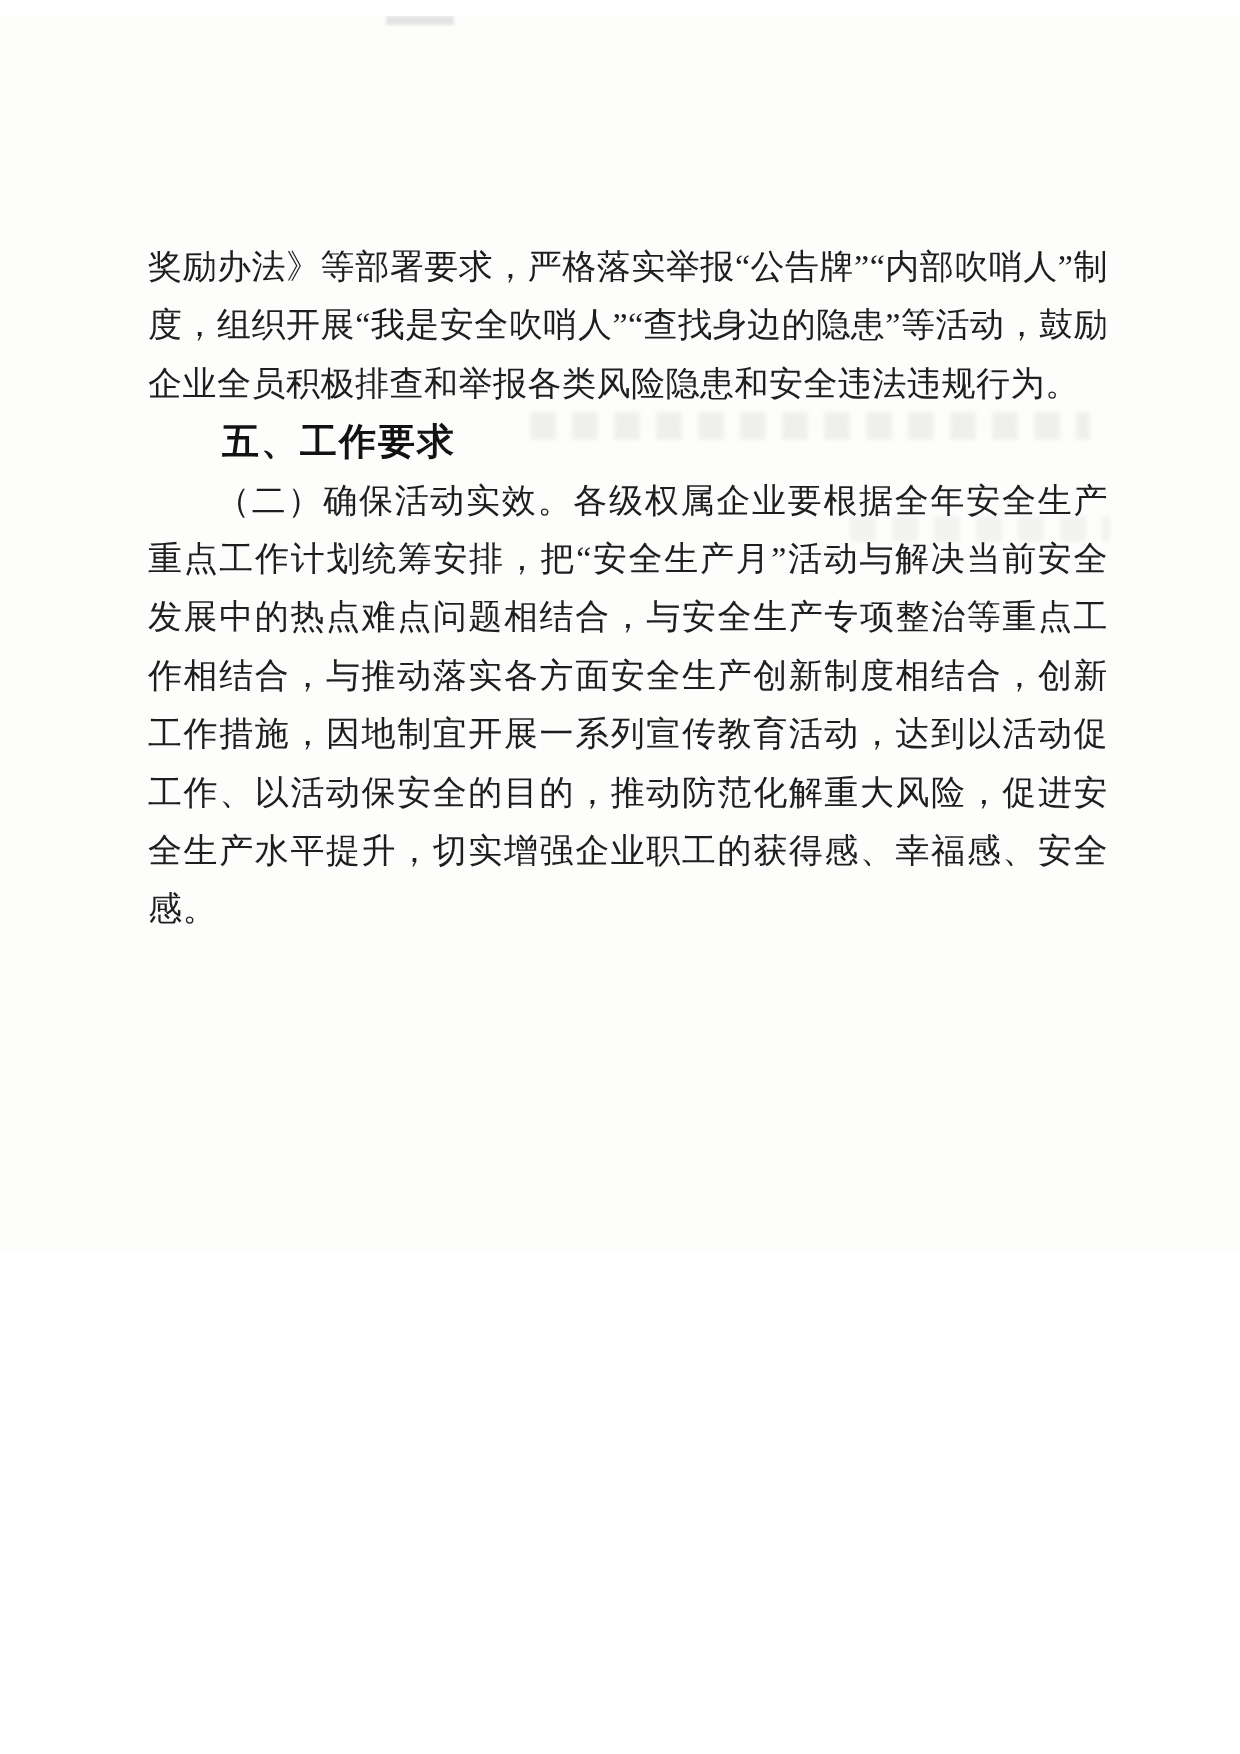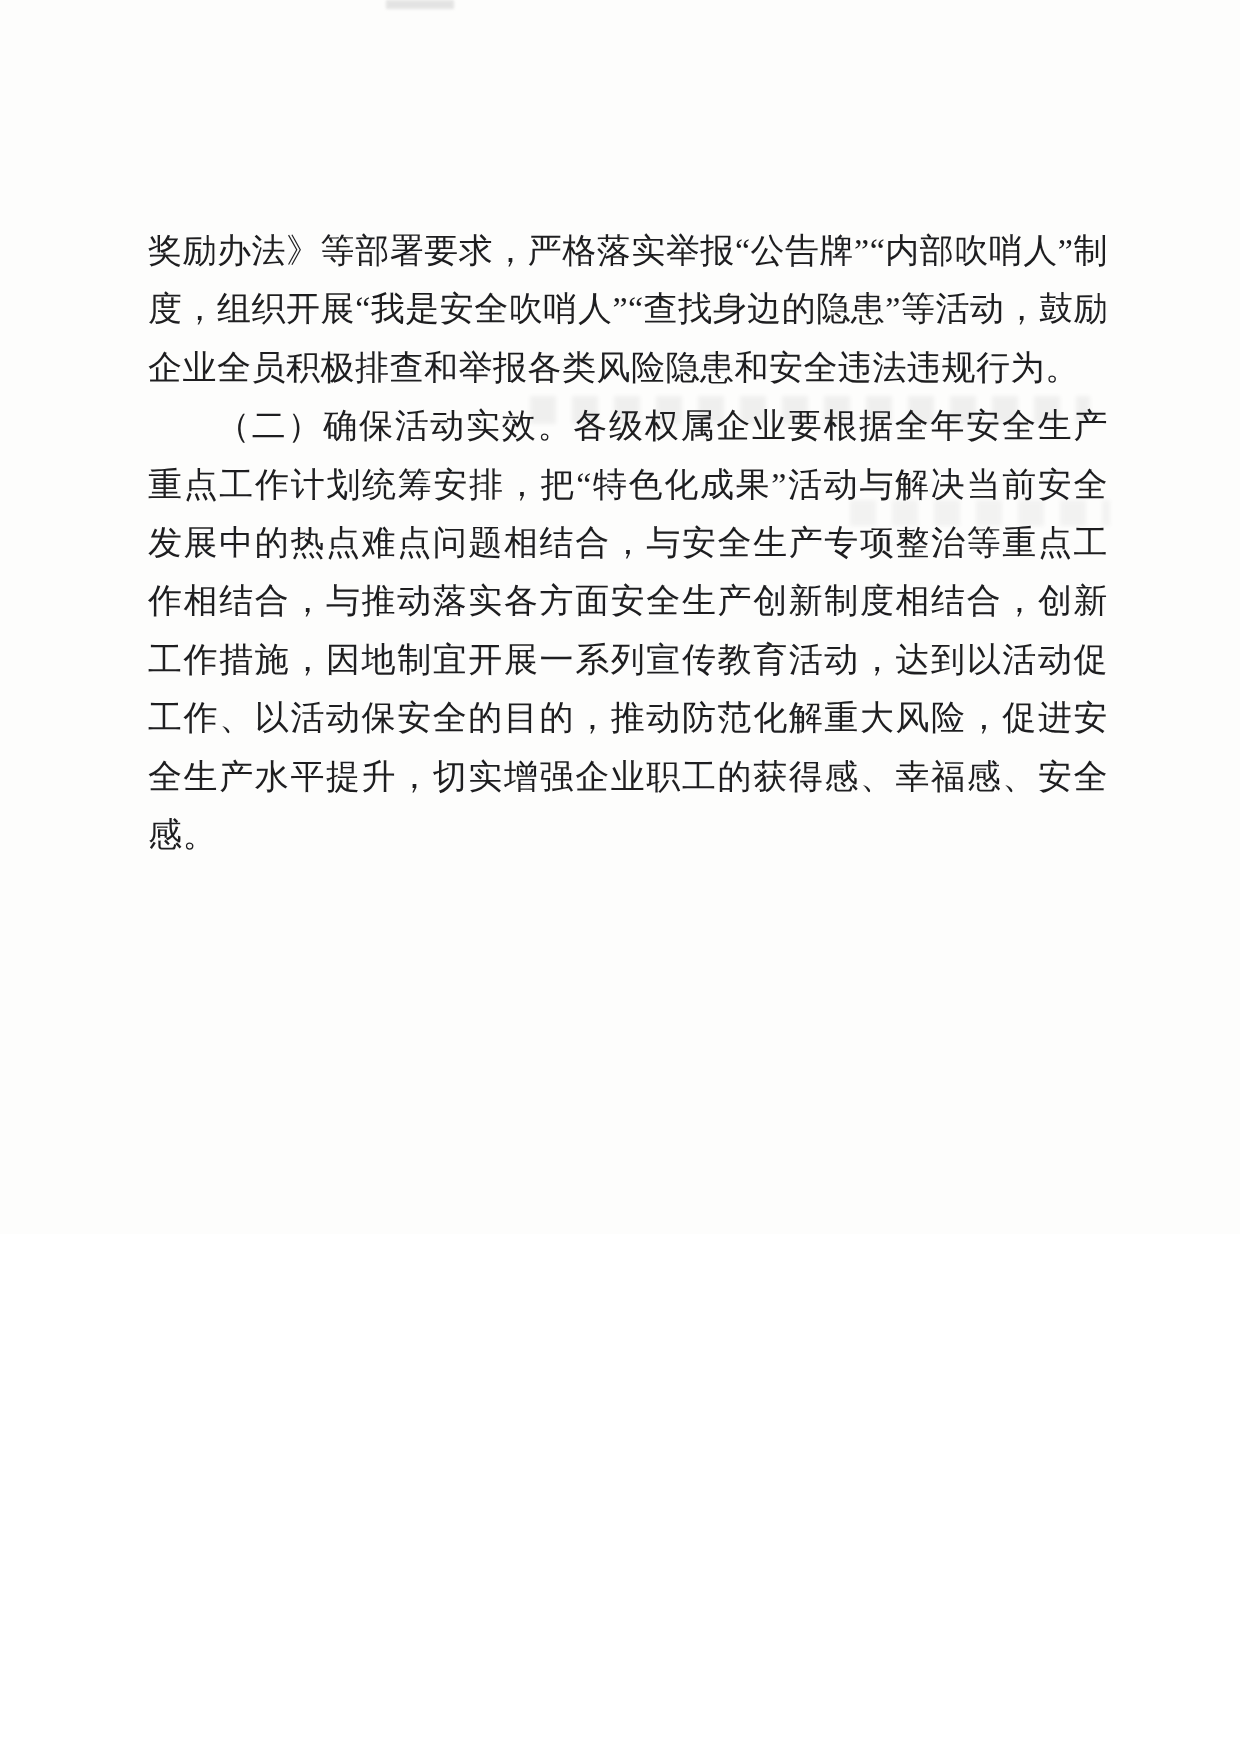--- a/index.html
+++ b/index.html
@@ -4,21 +4,21 @@
 <style>
   html, body {
     margin: 0;
     padding: 0;
     background: #ffffff;
   }
   .page {
     position: relative;
     width: 1240px;
     height: 1234px;
-    margin: 0 auto;
+    margin: 16px auto;
     background: #fdfdfc;
     overflow: hidden;
     font-family: "Liberation Serif", "DejaVu Serif", serif;
     color: #1e1e20;
     -webkit-font-smoothing: antialiased;
   }
   
   .content {
     position: absolute;
     left: 148px;
@@ -91,23 +91,24 @@
 <div class="page">
 
   <div class="speck"></div>
   <div class="ghost ghost-1"></div>
   <div class="ghost ghost-2"></div>
   <div class="ghost ghost-3"></div>
 
   <main class="content">
     <p class="para">奖励办法》等部署要求，严格落实举报“公告牌”“内部吹哨人”制度，组织开展“我是安全吹哨人”“查找身边的隐患”等活动，鼓励企业全员积极排查和举报各类风险隐患和安全违法违规行为。</p>
 
+    <h2 class="heading">五、工作要求</h2>
 
 
-    <p class="para indent">（二）确保活动实效。各级权属企业要根据全年安全生产重点工作计划统筹安排，把“特色化成果”活动与解决当前安全发展中的热点难点问题相结合，与安全生产专项整治等重点工作相结合，与推动落实各方面安全生产创新制度相结合，创新工作措施，因地制宜开展一系列宣传教育活动，达到以活动促工作、以活动保安全的目的，推动防范化解重大风险，促进安全生产水平提升，切实增强企业职工的获得感、幸福感、安全感。</p>
+    <p class="para indent">（二）确保活动实效。各级权属企业要根据全年安全生产重点工作计划统筹安排，把“安全生产月”活动与解决当前安全发展中的热点难点问题相结合，与安全生产专项整治等重点工作相结合，与推动落实各方面安全生产创新制度相结合，创新工作措施，因地制宜开展一系列宣传教育活动，达到以活动促工作、以活动保安全的目的，推动防范化解重大风险，促进安全生产水平提升，切实增强企业职工的获得感、幸福感、安全感。</p>
 
   </main>
 
   <footer class="pageno">
     <span class="dash">—</span><span>7</span><span class="dash">—</span>
   </footer>
 
 </div>
 
 </body></html>

